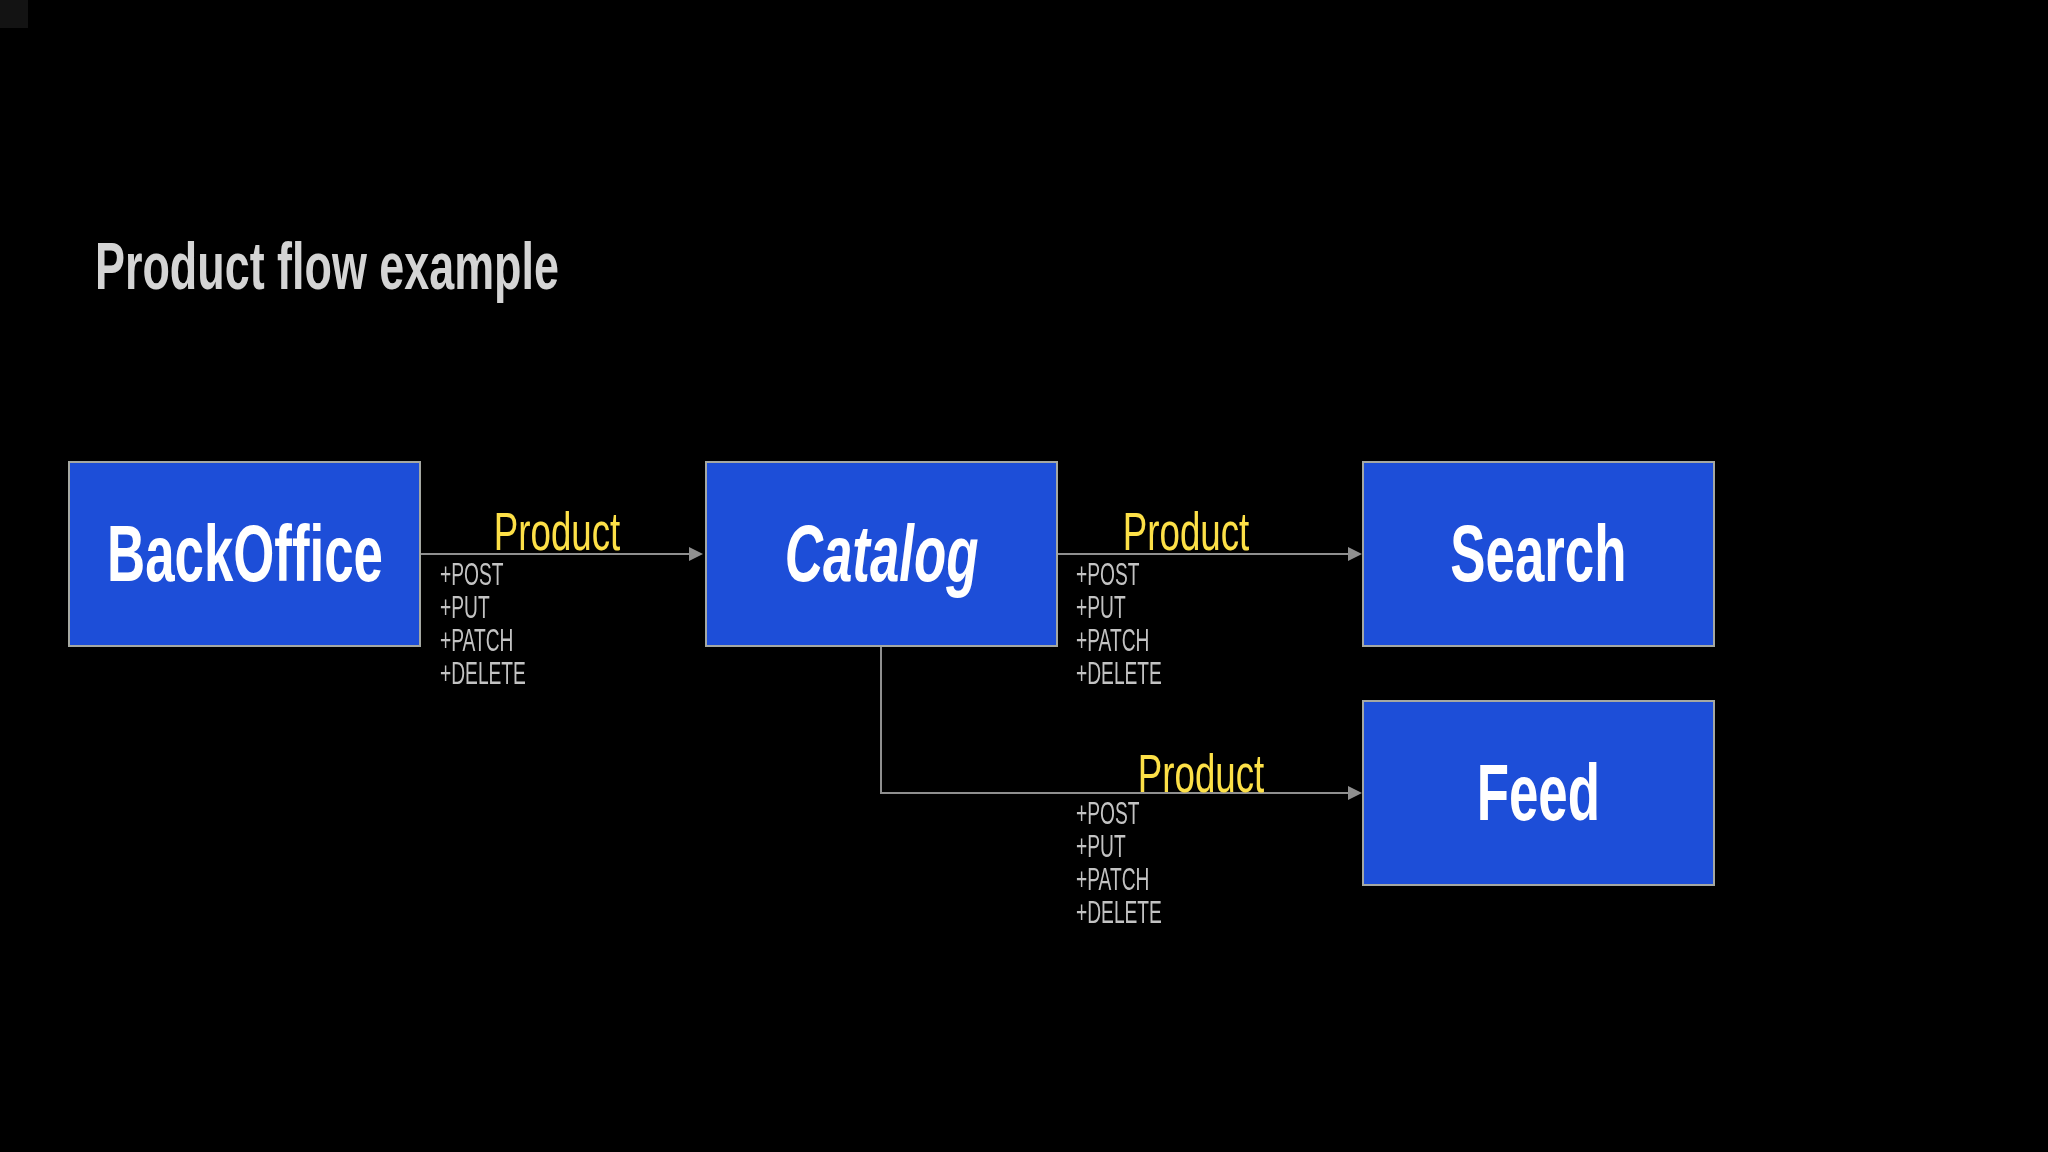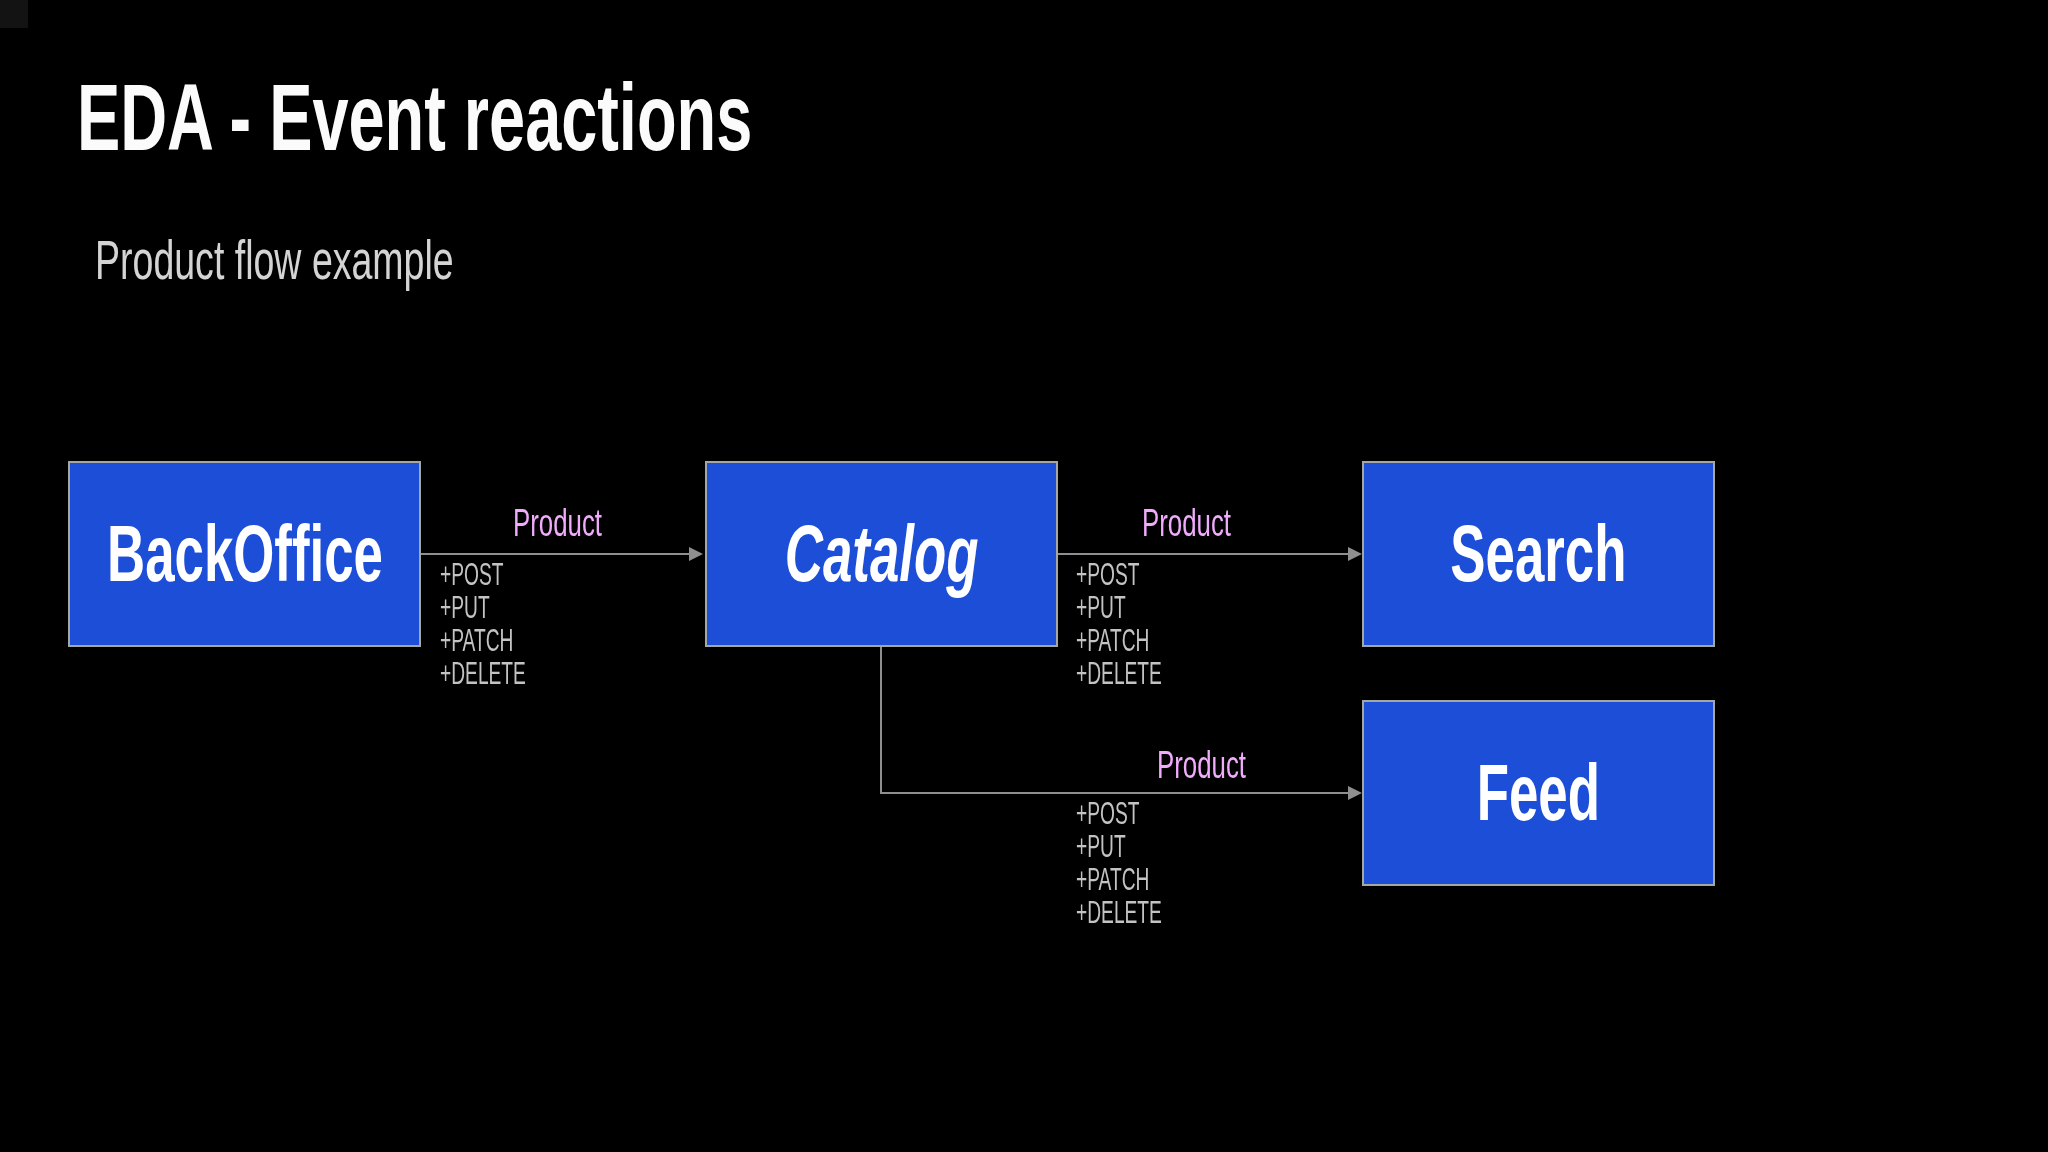--- a/index.html
+++ b/index.html
@@ -15,21 +15,21 @@
     background:#131313;
   }
   .slide-title{
     position:absolute;left:77px;top:71px;
     font-size:94px;font-weight:700;line-height:1;
     color:#fbfbfb;white-space:nowrap;
   }
   .slide-title>span{display:inline-block;transform:scaleX(0.69);transform-origin:0 0;}
   .slide-subtitle{
     position:absolute;left:95px;top:232px;
-    font-size:56px;font-weight:400;line-height:1;
+    font-size:67px;font-weight:700;line-height:1;
     color:#d4d4d4;white-space:nowrap;text-align:center;
   }
   .slide-subtitle>span{display:inline-block;transform:scaleX(0.67);transform-origin:0 0;}
 
   .node{
     position:absolute;width:353px;height:186px;
     background:#1d4ed8;border:2px solid #a5a8a2;
     box-sizing:border-box;
     display:flex;align-items:center;justify-content:center;
   }
@@ -53,21 +53,21 @@
     border-top:7px solid transparent;
     border-bottom:7px solid transparent;
     border-left:14px solid #8f8f8f;
   }
   .head-e1{left:689px;top:547px;}
   .head-e2{left:1348px;top:547px;}
   .head-e3{left:1348px;top:786px;}
 
   .edge-label{
     position:absolute;width:300px;text-align:center;
-    font-size:38px;line-height:1;color:#f0abfc;white-space:nowrap;
+    font-size:54px;line-height:1;color:#fde047;white-space:nowrap;
   }
   .edge-label>span{display:inline-block;transform:scaleX(0.68);transform-origin:50% 0;}
   .label-e1{left:407px;top:504px;}
   .label-e2{left:1036px;top:504px;}
   .label-e3{left:1051px;top:746px;}
 
   .methods{
     position:absolute;
     font-size:32px;line-height:33px;color:#c3c3c3;
     white-space:nowrap;
@@ -77,23 +77,20 @@
   .methods-e2{left:1076px;top:558px;}
   .methods-e3{left:1076px;top:797px;}
 </style>
 </head>
 <body>
 
 <div class="slide">
 
   <div class="corner-artifact"></div>
 
-  <div class="slide-title">
-    <span>EDA - Event reactions</span>
-  </div>
 
   <div class="slide-subtitle">
     <span>Product flow example</span>
   </div>
 
   <div class="node node-backoffice">
     <span class="node-label">BackOffice</span>
   </div>
   <div class="node node-catalog">
     <span class="node-label">Catalog</span>

